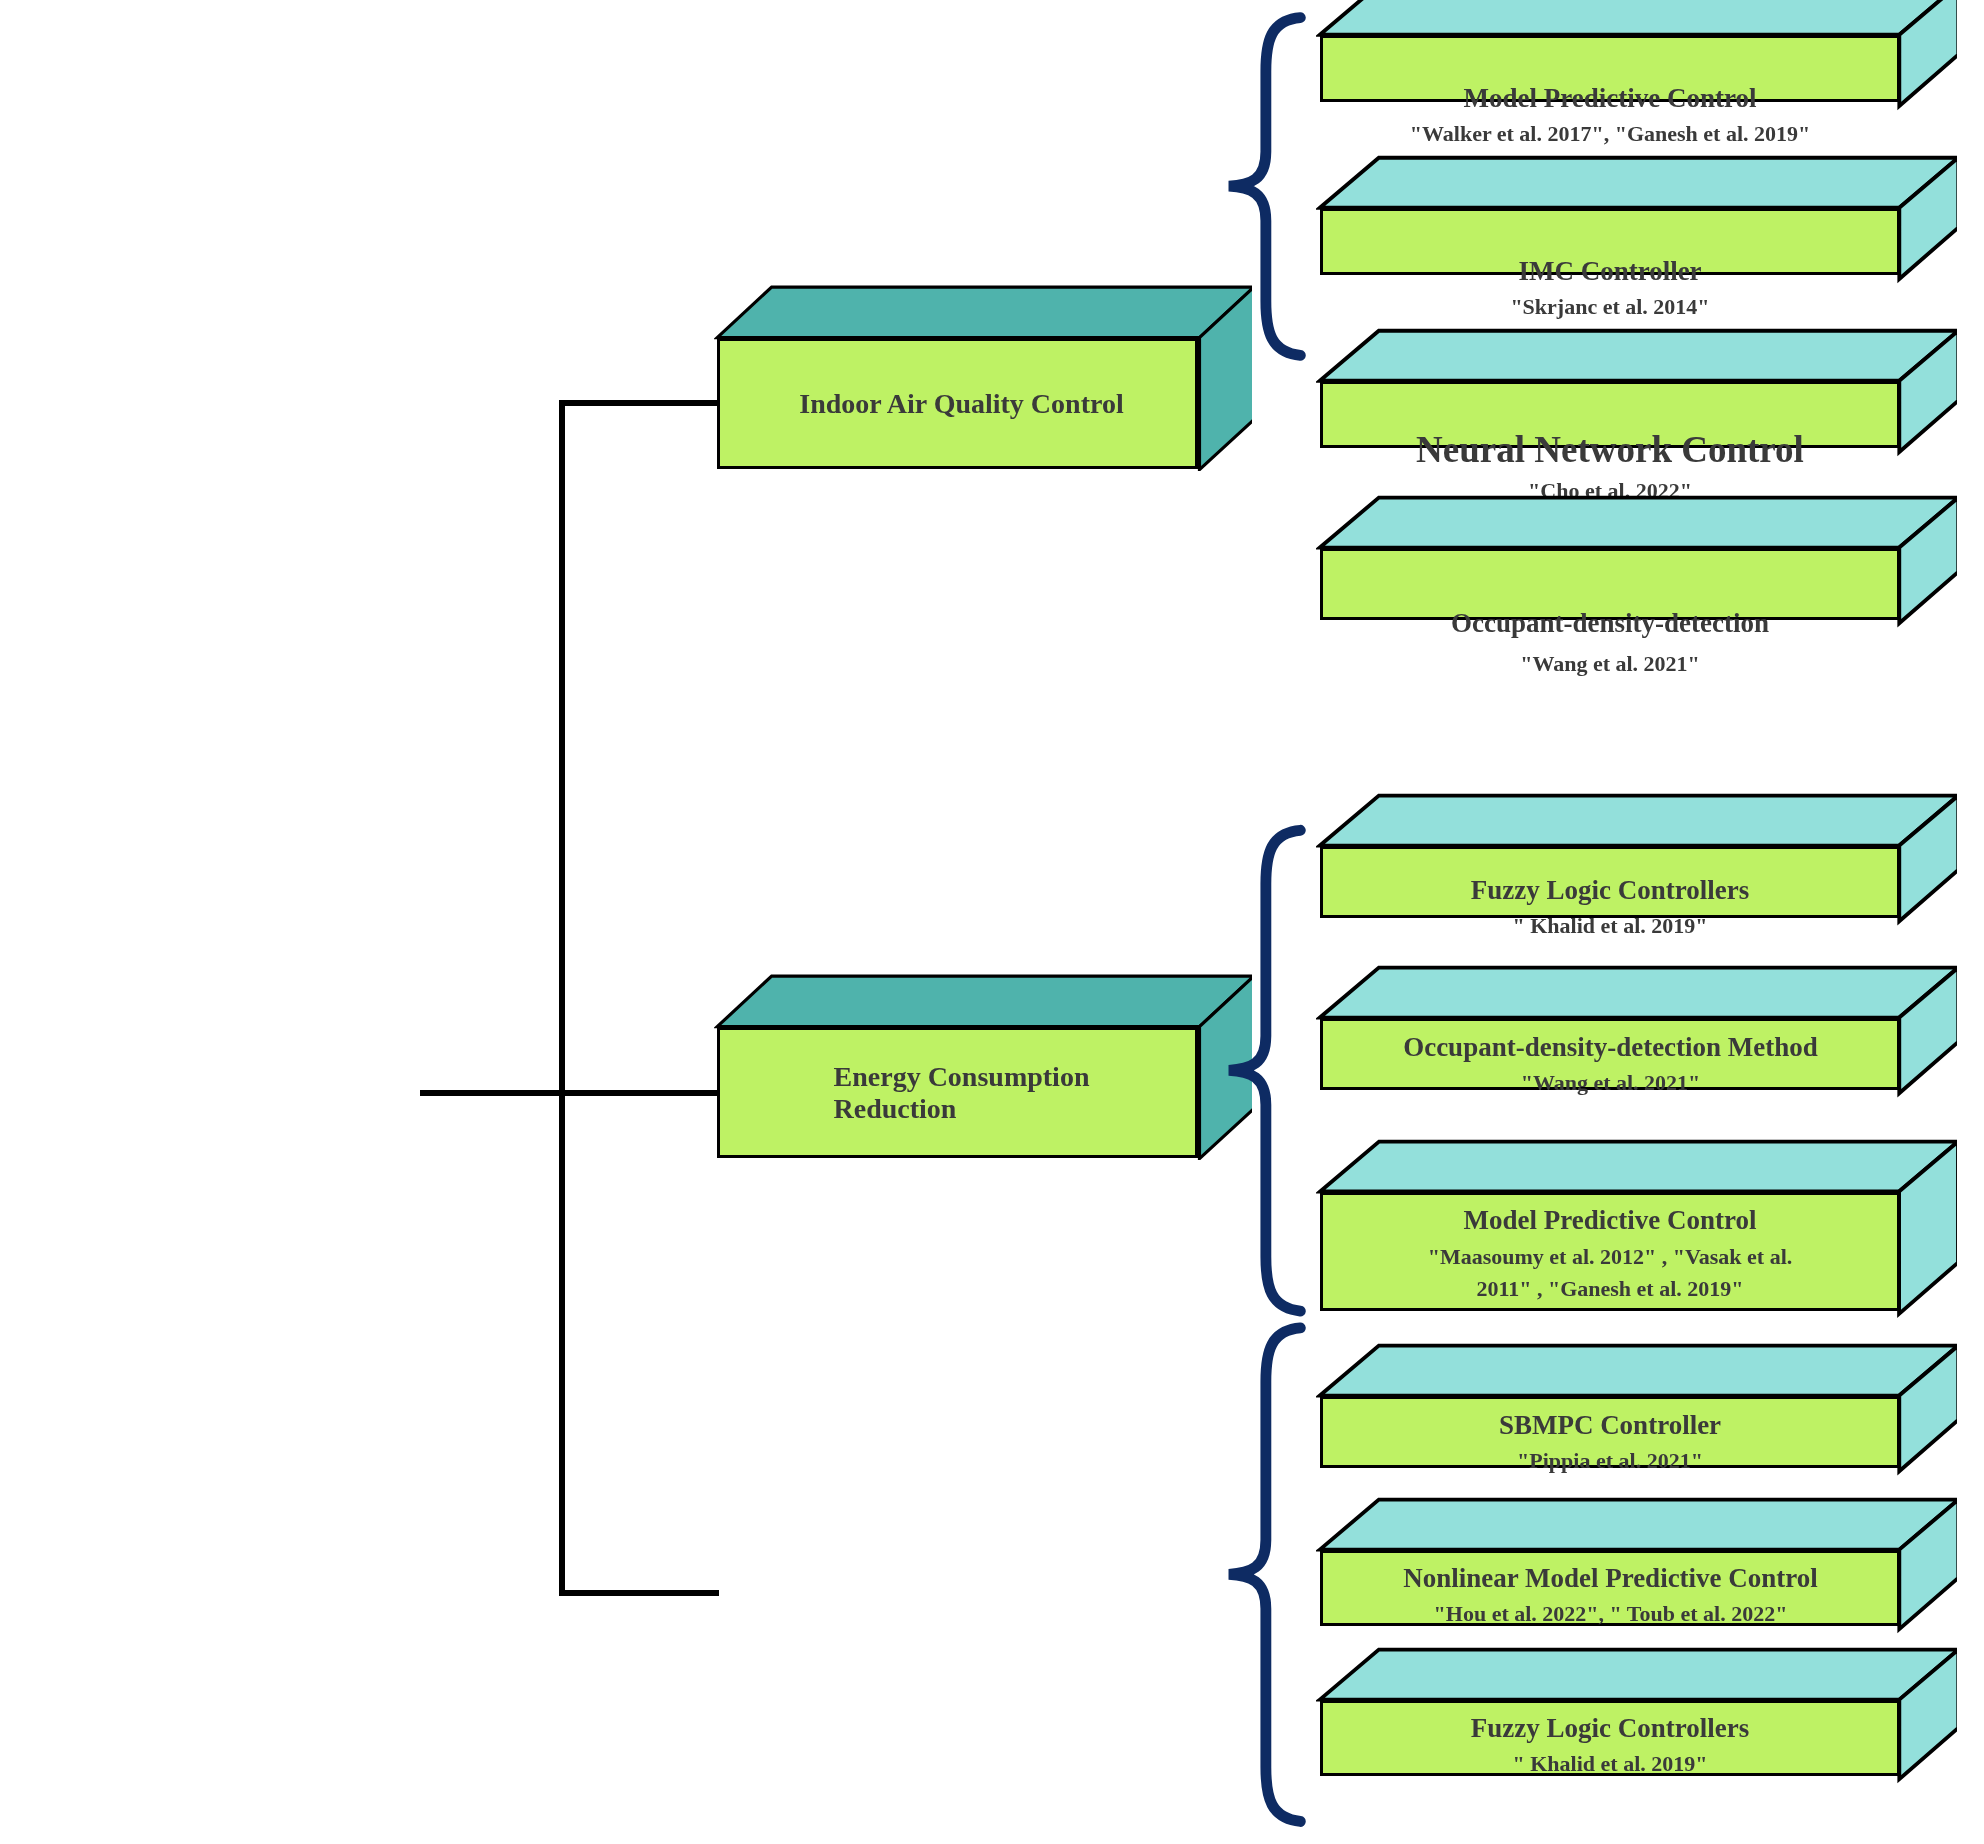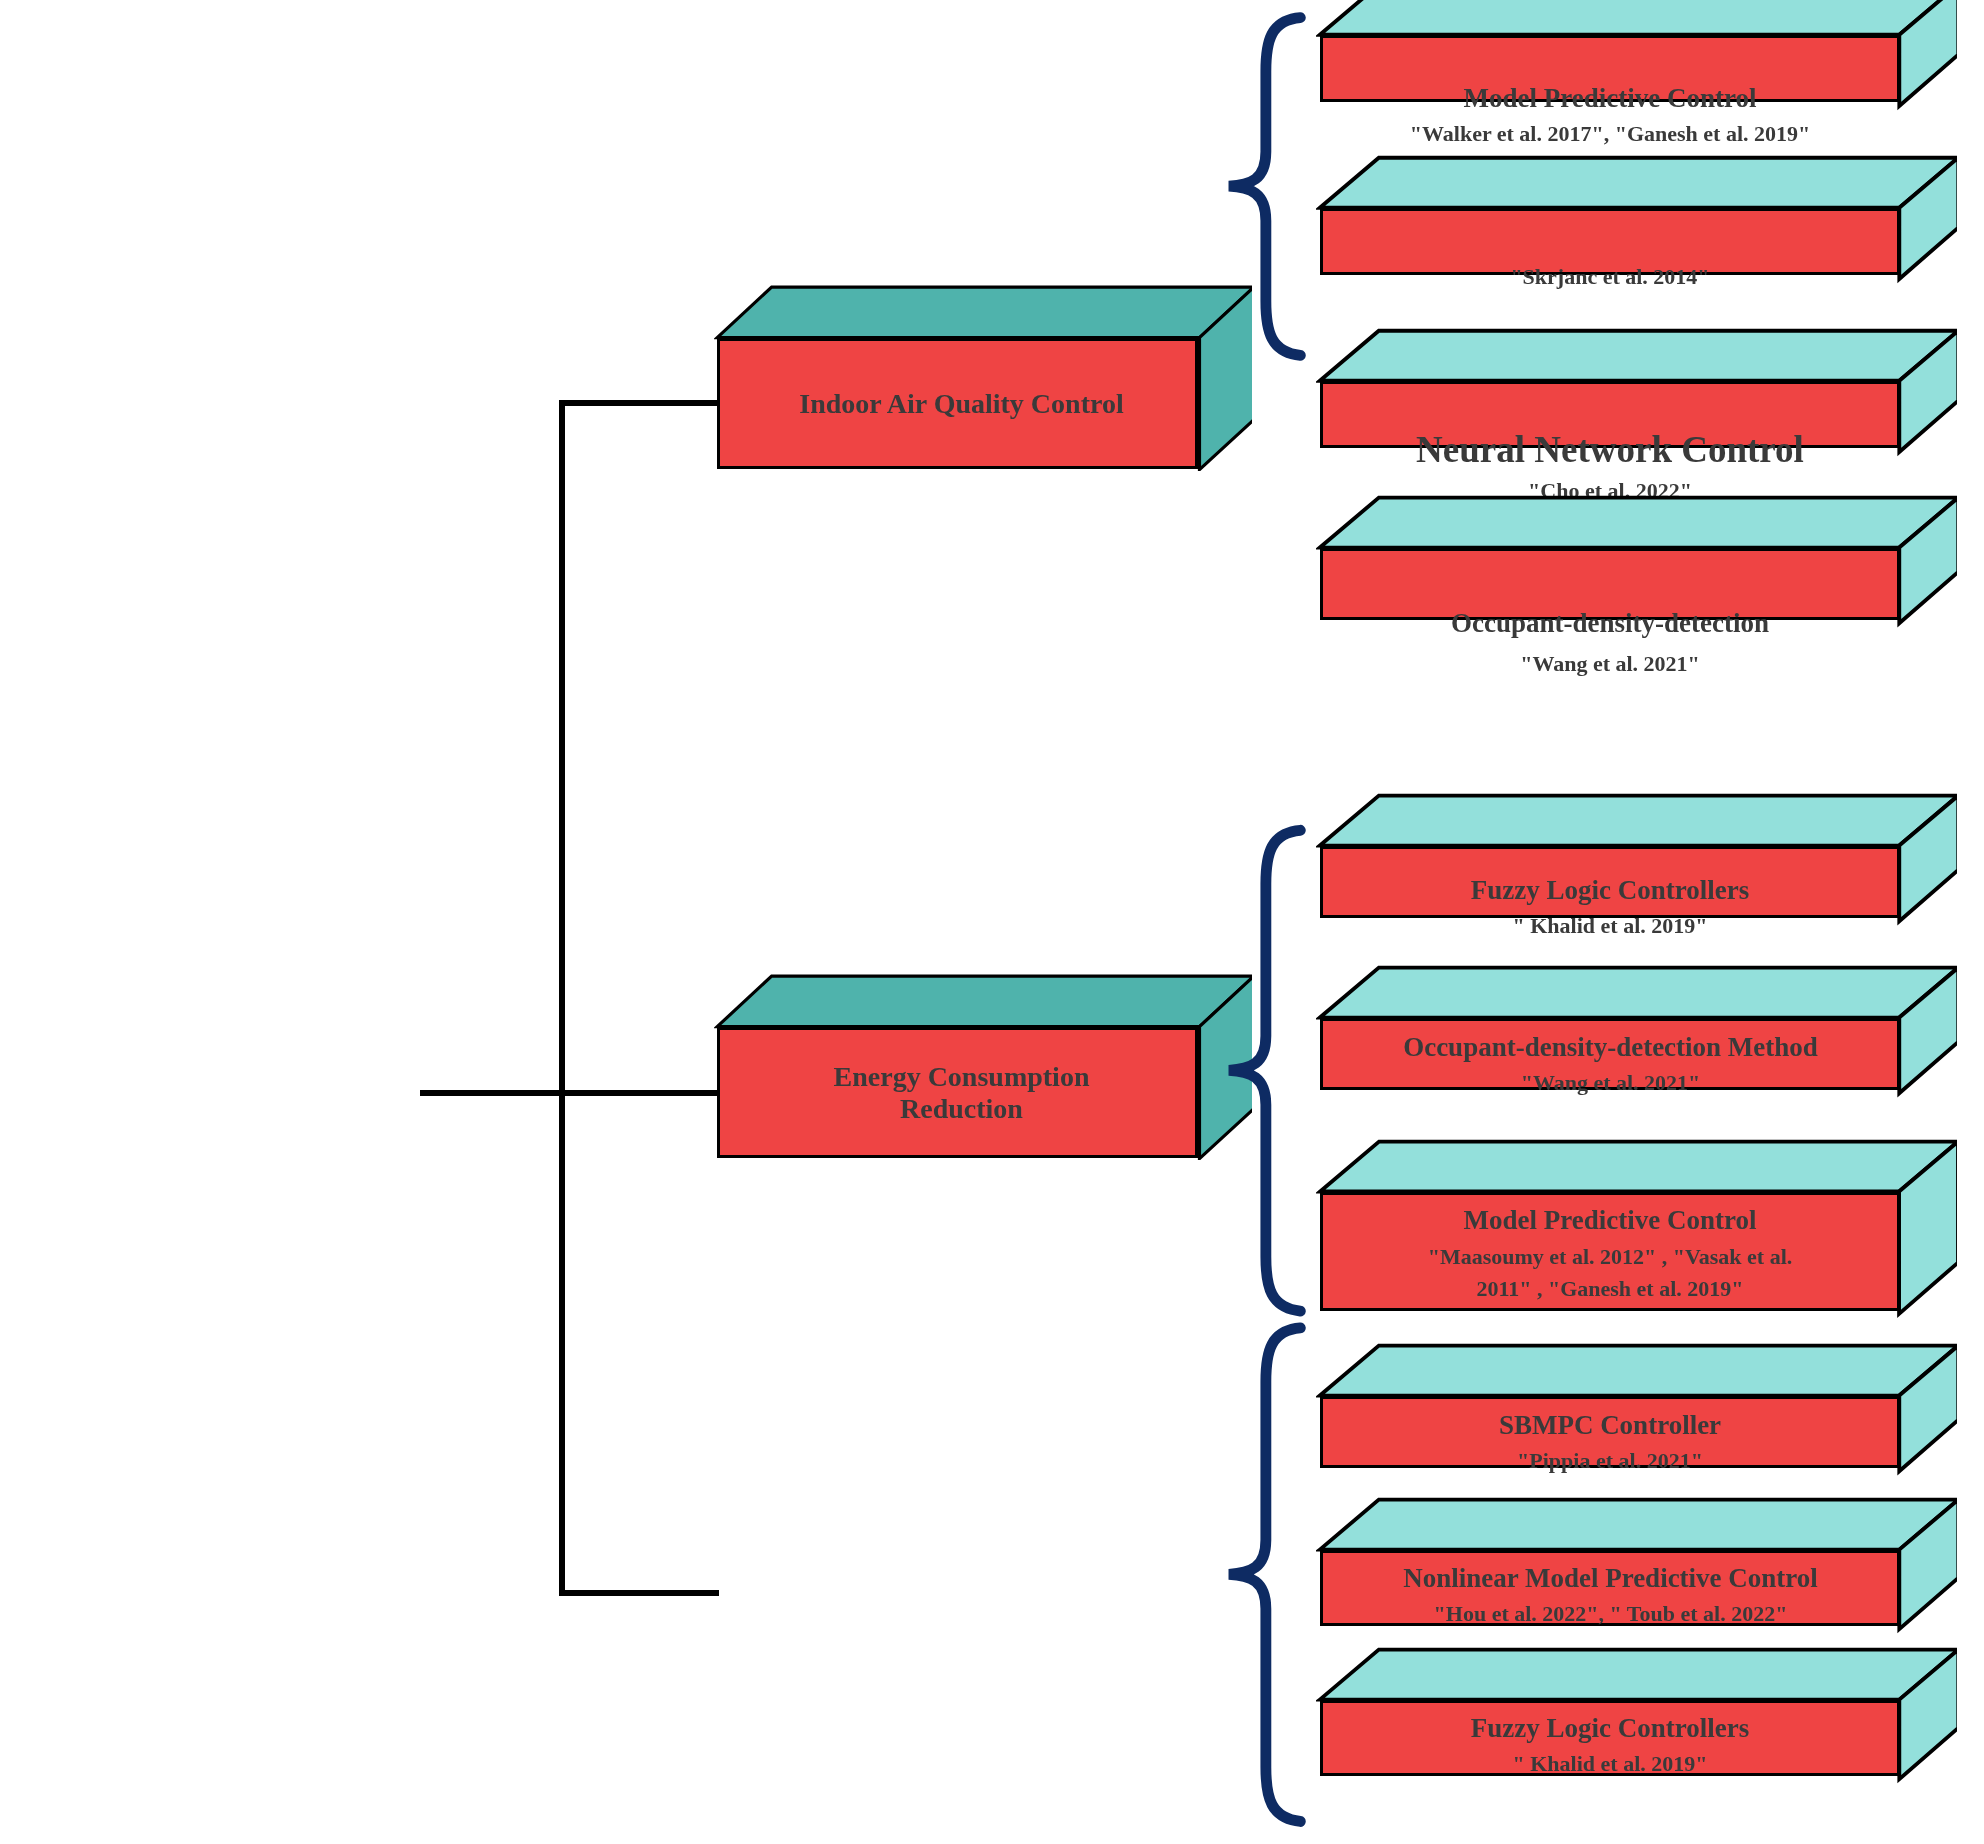--- a/index.html
+++ b/index.html
@@ -3,24 +3,23 @@
 <meta charset="utf-8">
 <style>
   html,body{margin:0;padding:0;background:#ffffff;}
   body{font-family:"Liberation Serif", serif;}
   #stage{position:relative;width:1985px;height:1845px;background:#fff;overflow:hidden;}
 
   
   .box3d{position:absolute;}
   .box3d .face{
     position:absolute;left:0;right:0;bottom:0;top:0;
-    background:#ef4444;border:3.2px solid #000;
+    background:#bef264;border:3.2px solid #000;
     box-sizing:border-box;
     display:flex;flex-direction:column;align-items:center;justify-content:center;
-    text-align:center;
     padding-left:8px;
   }
 
   .ttl{color:#3a3a3a;font-weight:bold;line-height:1.12;}
   .cit{color:#3a3a3a;font-weight:bold;line-height:1.22;}
 
   
   #root-node{left:26px;top:851px;width:394px;height:423px;}
   #root-node .face{border-width:3.8px;}
   #root-node .ttl{font-size:41px;letter-spacing:0.3px;}
@@ -96,20 +95,21 @@
   </div>
 
   <div class="box3d leaf" style="left:1320px;top:208px;width:580px;height:67px;">
     <svg width="641" height="135" style="position:absolute;left:-3.8px;top:-53px;" viewBox="0 0 1000 210">
       <polygon points="6,82 98,4 1002,4 910,82" fill="#93E0DB" stroke="#000" stroke-width="6"></polygon>
       <polygon points="910,82 1002,4 1002,113 910,193" fill="#93E0DB" stroke="#000" stroke-width="6"></polygon>
     </svg>
     <div class="face" style="width:580px;height:67px;"></div>
   </div>
   <div style="position:absolute;left:1320px;top:256px;width:580px;">
+    <div class="ttl" style="text-align:center;font-size:27px;">IMC Controller</div>
     <div class="cit" style="text-align:center;font-size:22px;margin-top:7.7px;">"Skrjanc et al. 2014"</div>
   </div>
 
   <div class="box3d leaf" style="left:1320px;top:381px;width:580px;height:67px;">
     <svg width="641" height="135" style="position:absolute;left:-3.8px;top:-53px;" viewBox="0 0 1000 210">
       <polygon points="6,82 98,4 1002,4 910,82" fill="#93E0DB" stroke="#000" stroke-width="6"></polygon>
       <polygon points="910,82 1002,4 1002,113 910,193" fill="#93E0DB" stroke="#000" stroke-width="6"></polygon>
     </svg>
     <div class="face" style="width:580px;height:67px;"></div>
   </div>

